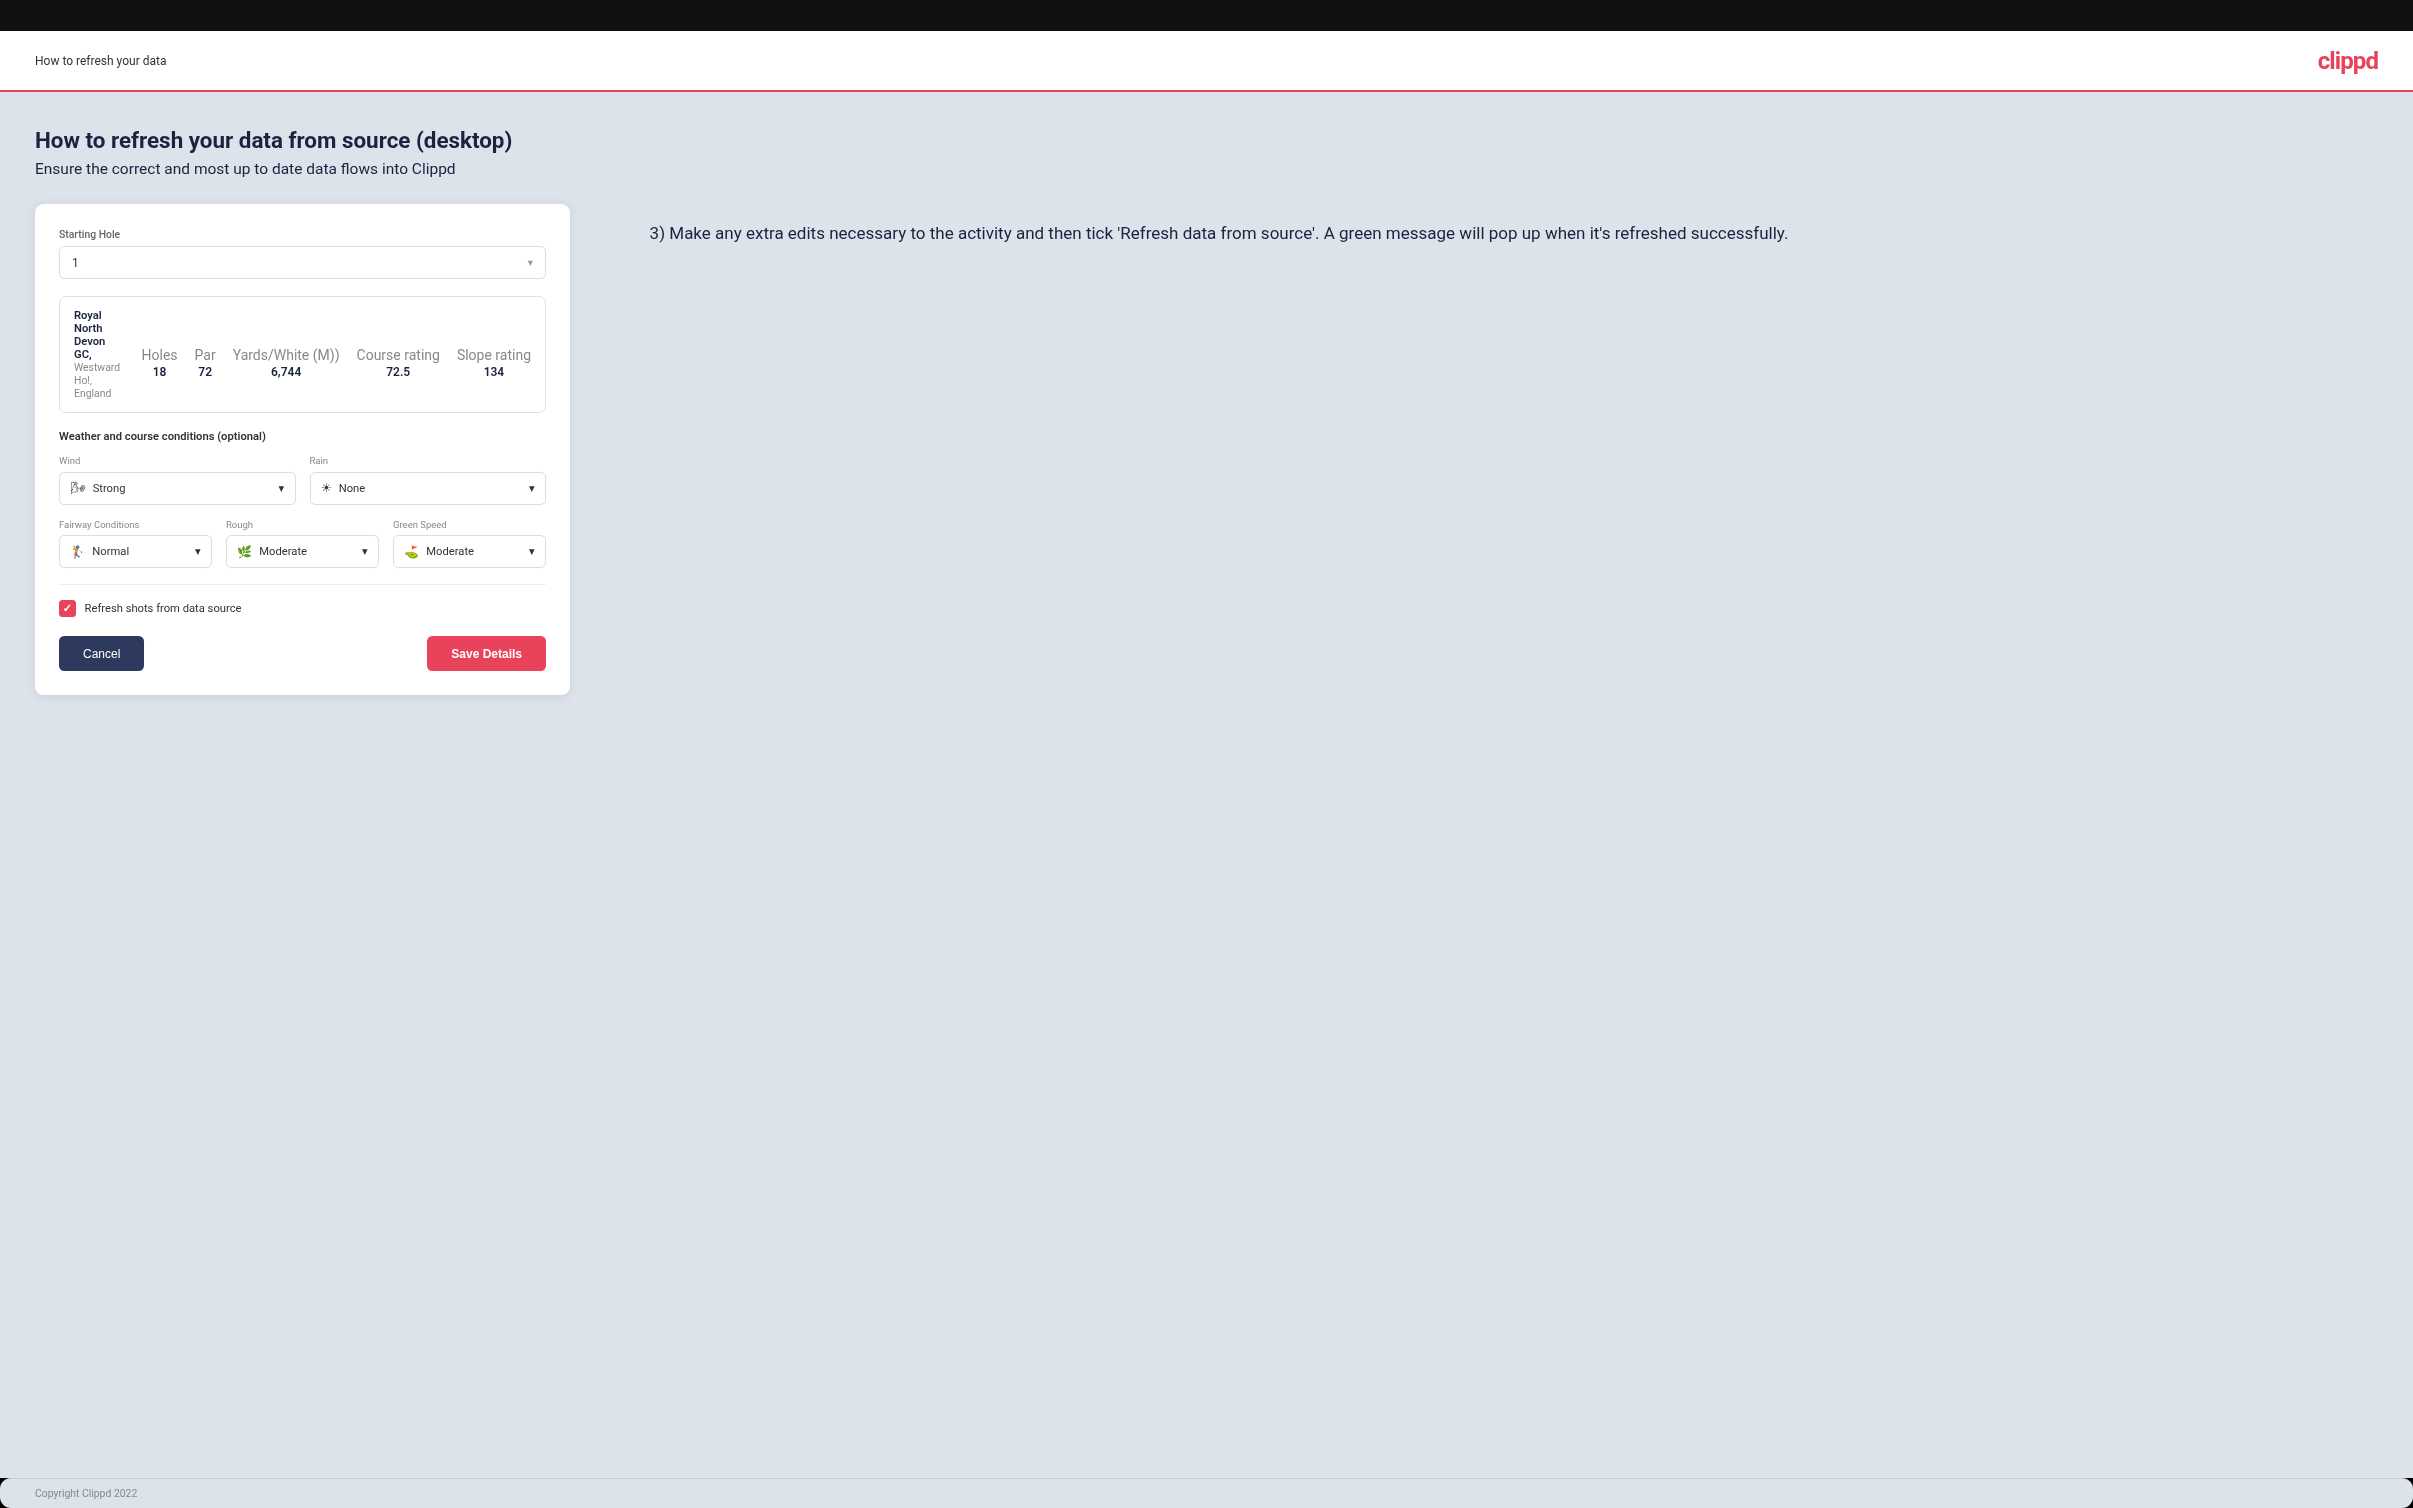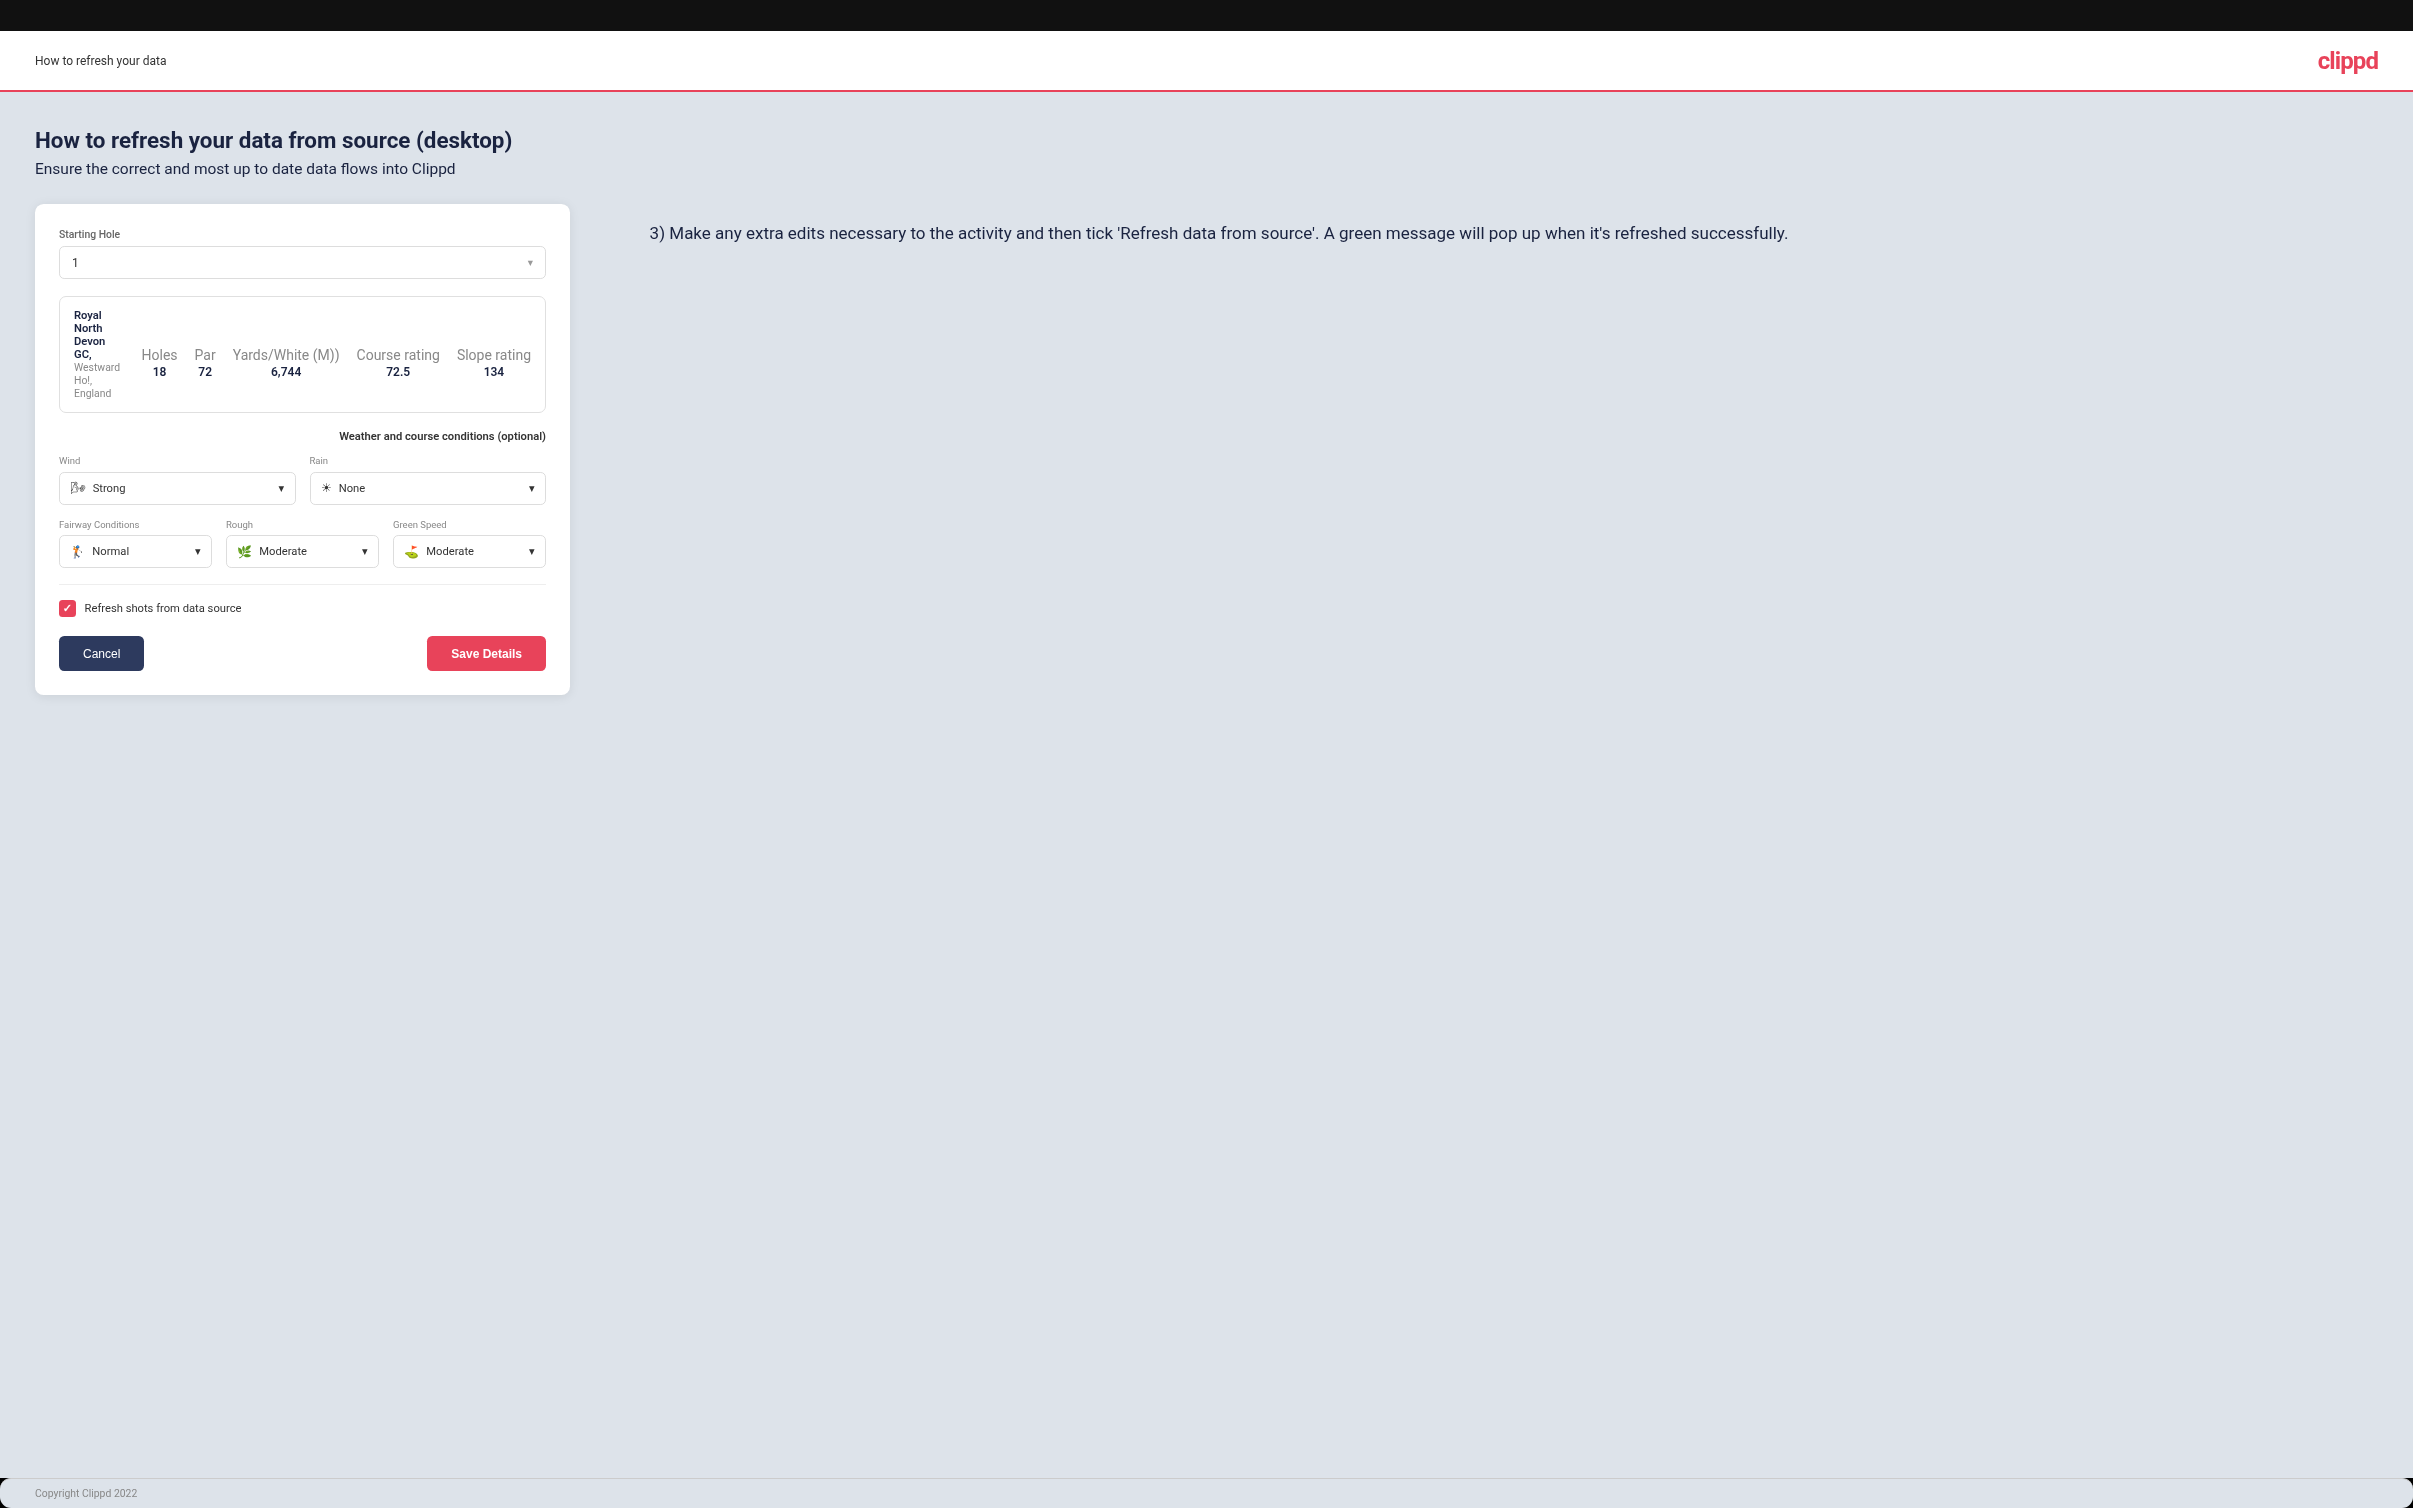--- a/index.html
+++ b/index.html
@@ -158,21 +158,20 @@
     .stat-value {
       font-size: 12px;
       font-weight: 600;
       color: #1a2340;
     }
     .section-title {
       font-size: 11.2px;
       font-weight: 600;
       color: #333;
       margin-bottom: 12px;
-      text-align: right;
     }
     .conditions-grid {
       display: flex;
       gap: 14px;
       margin-bottom: 14px;
     }
     .condition-group {
       flex: 1;
       display: flex;
       flex-direction: column;

